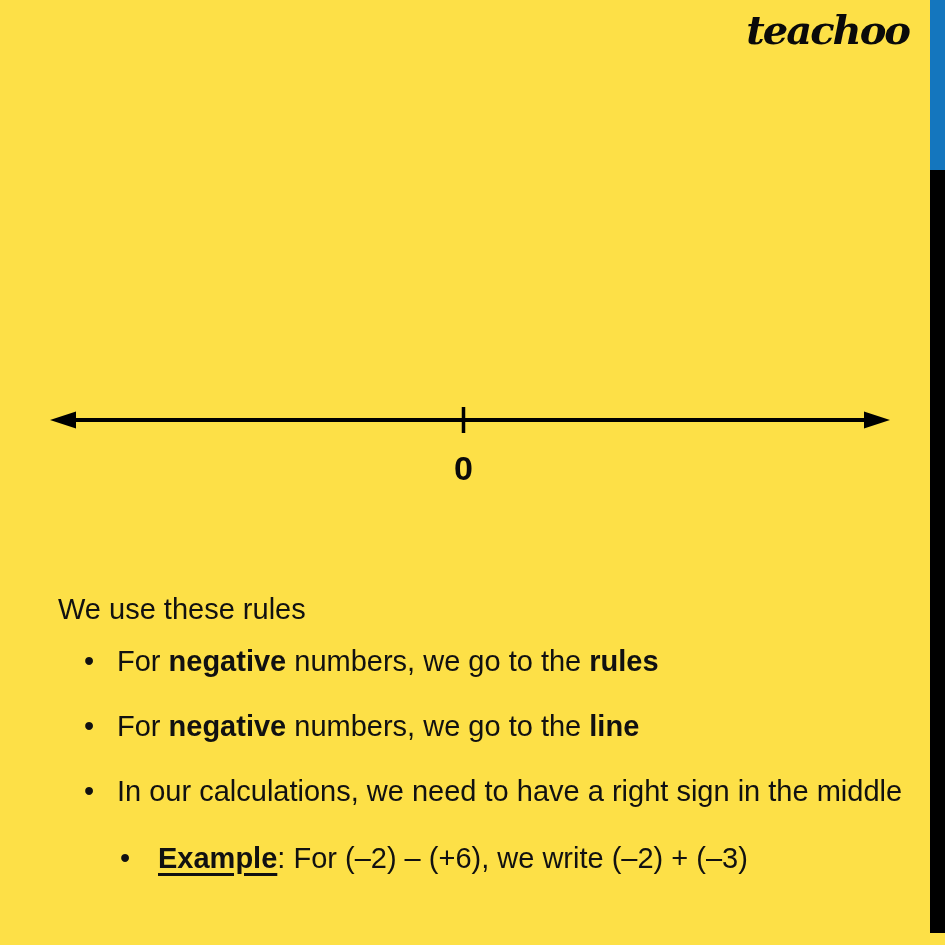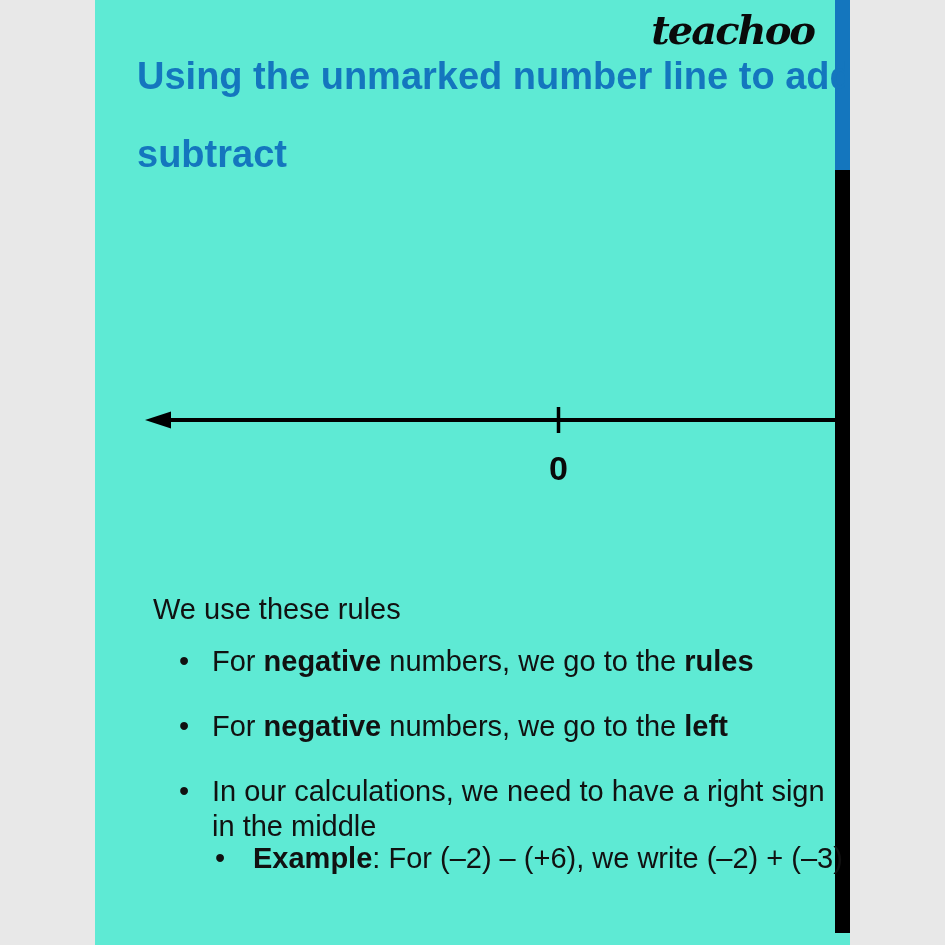--- a/index.html
+++ b/index.html
@@ -1,19 +1,19 @@
 <!DOCTYPE html>
 <html><head>
 <meta charset="utf-8">
 <style>
   html,body{margin:0;padding:0;background:#e8e8e8;}
   .slide{
     position:relative;
-    width:755px;height:945px;
-    background:#5eead4;
+    width:945px;height:945px;
+    background:#fde047;
     font-family:"Liberation Sans",sans-serif;
     color:#111111;
     overflow:hidden;
     margin:0 auto;
   }
   
   .bar-blue{position:absolute;right:0;top:0;width:15px;height:170px;background:#1476BE;}
   .bar-black{position:absolute;right:0;top:170px;width:15px;height:763px;background:#000000;}
   
   .logo{
@@ -43,35 +43,35 @@
   .brow{position:absolute;display:flex;align-items:flex-start;}
   .brow.b1{left:84px;top:644px;}
   .brow.b2{left:84px;top:709px;}
   .brow.b3{left:84px;top:774px;}
   .brow.bsub{left:120px;top:841px;}
   .dot{flex:0 0 33px;width:33px;}
   .bsub .dot{flex:0 0 38px;width:38px;}
   .bold{font-weight:700;}
   .ex-label{
     font-weight:700;
+    text-decoration:underline;
     text-decoration-thickness:2.5px;
     text-underline-offset:5px;
   }
 </style>
 </head>
 <body>
 
 <div class="slide">
 
   <div class="bar-blue"></div>
   <div class="bar-black"></div>
 
   <div class="logo">teachoo</div>
 
-  <h1 class="title">Using the unmarked number line to add and subtract</h1>
 
 
   <div class="numberline">
     <svg width="945" height="70" viewBox="0 0 945 70">
       <line x1="68" y1="30" x2="872" y2="30" stroke="#000000" stroke-width="4"></line>
       <polygon points="50,30 76,21.5 76,38.5" fill="#000000"></polygon>
       <polygon points="890,30 864,21.5 864,38.5" fill="#000000"></polygon>
       <line x1="463.5" y1="17" x2="463.5" y2="43" stroke="#000000" stroke-width="3.5"></line>
     </svg>
     <div class="nl-origin">0</div>
@@ -79,21 +79,21 @@
 
   <p class="rules-heading text">We use these rules</p>
 
   <div class="brow b1 text">
     <span class="dot">•</span>
     <span><span>For </span><span class="bold">negative</span><span> numbers, we go to the </span><span class="bold">rules</span></span>
   </div>
 
   <div class="brow b2 text">
     <span class="dot">•</span>
-    <span><span>For </span><span class="bold">negative</span><span> numbers, we go to the </span><span class="bold">left</span></span>
+    <span><span>For </span><span class="bold">negative</span><span> numbers, we go to the </span><span class="bold">line</span></span>
   </div>
 
   <div class="brow b3 text">
     <span class="dot">•</span>
     <span>In our calculations, we need to have a right sign in the middle</span>
   </div>
 
   <div class="brow bsub text">
     <span class="dot">•</span>
     <span><span class="ex-label">Example</span><span>: For (–2) – (+6), we write (–2) + (–3)</span></span>

